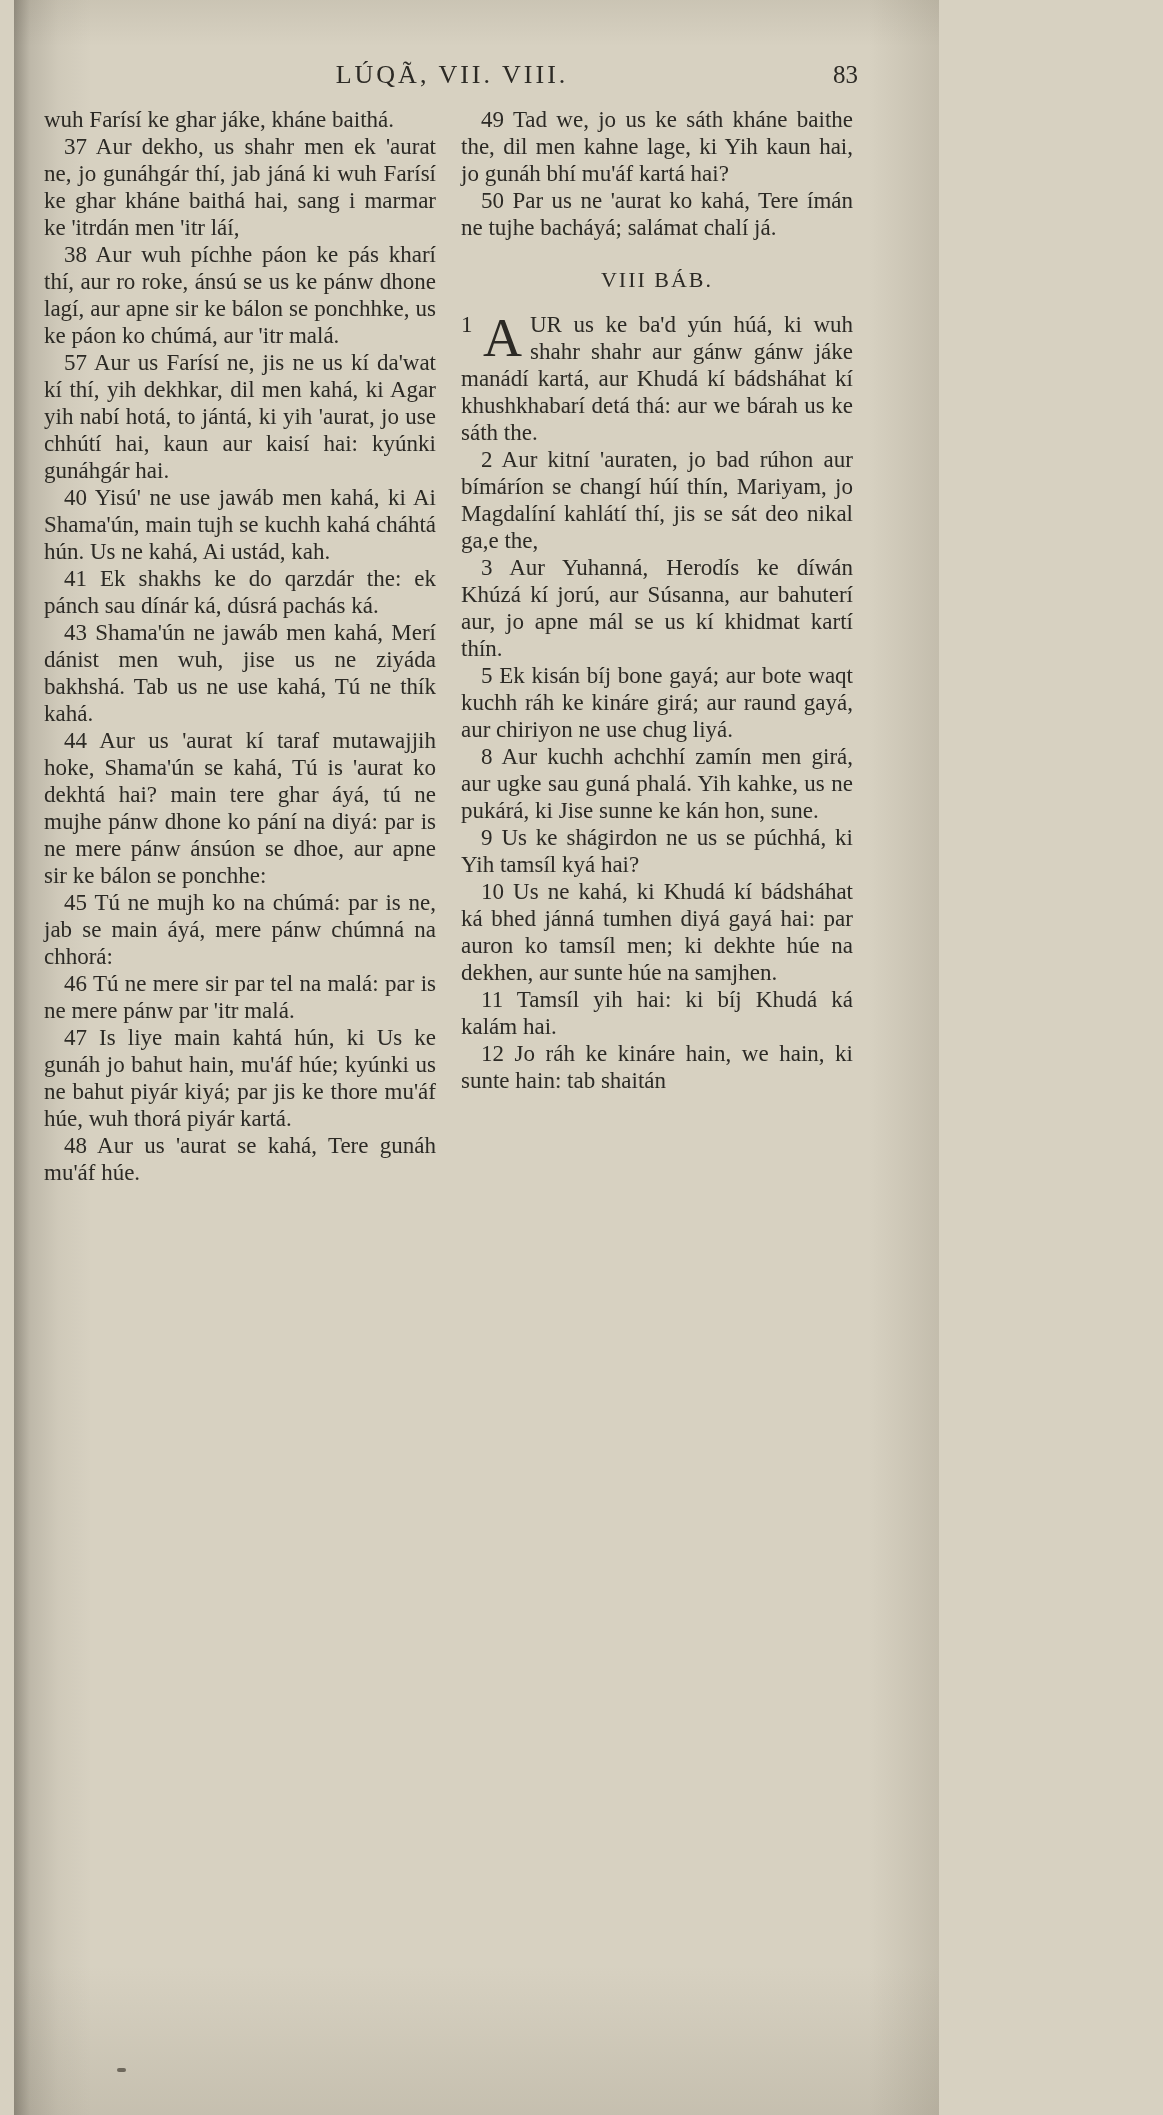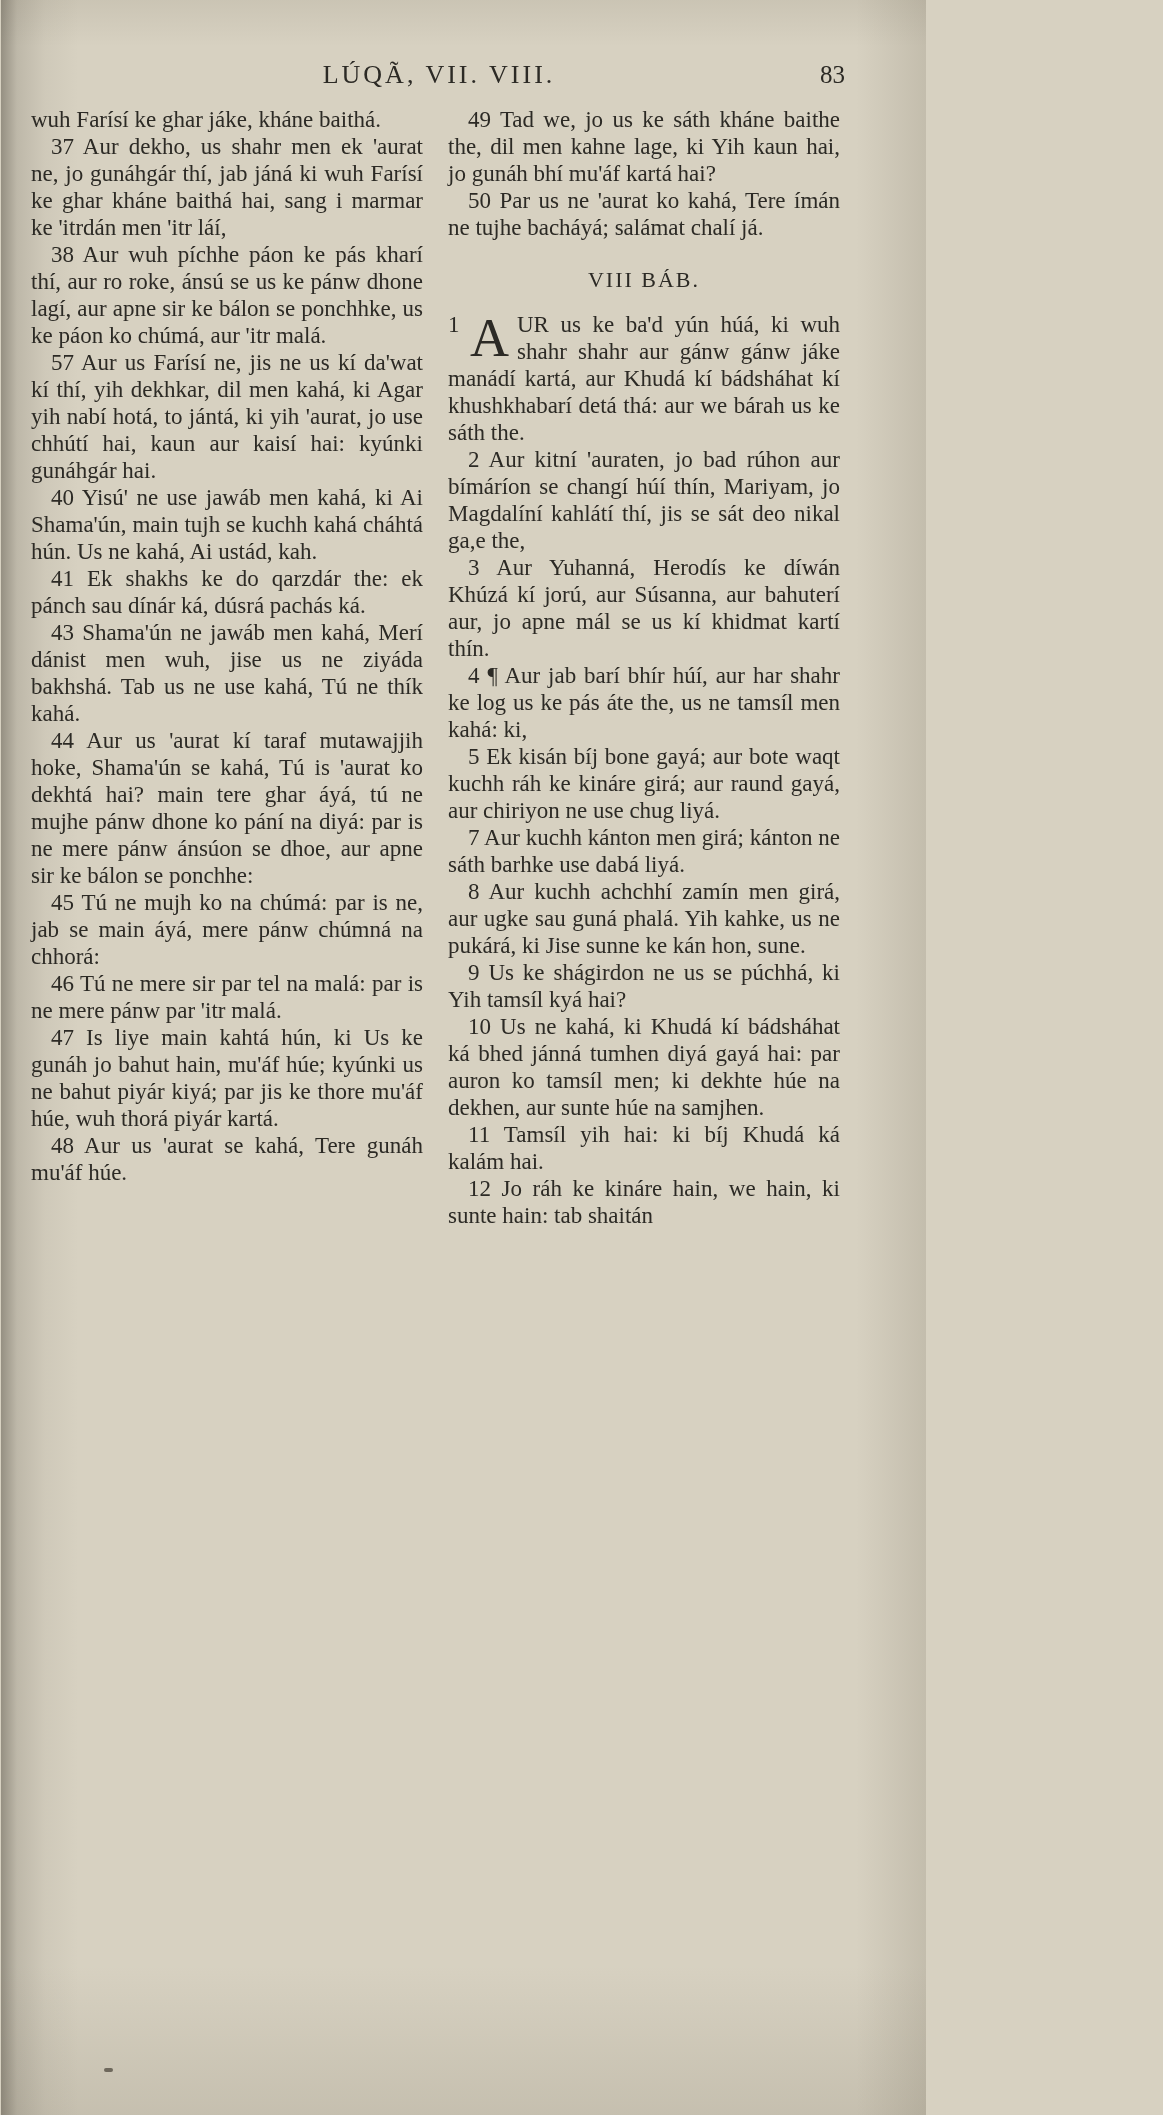--- a/index.html
+++ b/index.html
@@ -4,21 +4,21 @@
 <style>
   html, body { margin: 0; padding: 0; }
   body {
     width: 1163px; height: 2115px;
     overflow: hidden;
     font-family: "Liberation Serif", "DejaVu Serif", serif;
     color: #2c2a25;
     background: #d7d1c1;
   }
   .page {
-    position: absolute; left: 1px; top: 0;
+    position: absolute; left: 14px; top: 0;
     width: 925px; height: 2115px;
     background:
       linear-gradient(90deg, rgba(58,53,43,0.42) 0px, rgba(58,53,43,0.16) 16px, rgba(58,53,43,0.05) 44px, rgba(58,53,43,0) 78px),
       linear-gradient(270deg, rgba(92,84,66,0.16) 0px, rgba(92,84,66,0) 70px),
       linear-gradient(180deg, rgba(92,84,66,0.10) 0px, rgba(92,84,66,0) 46px),
       linear-gradient(0deg, rgba(92,84,66,0.14) 0px, rgba(92,84,66,0) 150px),
       #d7d1c1;
   }
   .content {
     position: absolute;
@@ -99,23 +99,21 @@
           <p class="verse">48 Aur us 'aurat se kahá, Tere gunáh mu'áf húe.</p>
         </div>
       <div class="divider"></div>
       <div class="column right" id="col-right">
           <p class="verse">49 Tad we, jo us ke sáth kháne baithe the, dil men kahne lage, ki Yih kaun hai, jo gunáh bhí mu'áf kartá hai?</p>
           <p class="verse">50 Par us ne 'aurat ko kahá, Tere ímán ne tujhe bacháyá; salámat chalí já.</p>
           <div class="chapter-heading">VIII BÁB.</div>
           <p class="verse dropcap-para"><span class="dropnum">1</span><span class="dropcap">A</span><span>UR us ke ba'd yún húá, ki wuh shahr shahr aur gánw gánw jáke manádí kartá, aur Khudá kí bádsháhat kí khushkhabarí detá thá: aur we bárah us ke sáth the.</span></p>
           <p class="verse">2 Aur kitní 'auraten, jo bad rúhon aur bímáríon se changí húí thín, Mariyam, jo Magdalíní kahlátí thí, jis se sát deo nikal ga,e the,</p>
           <p class="verse">3 Aur Yuhanná, Herodís ke díwán Khúzá kí jorú, aur Súsanna, aur bahuterí aur, jo apne mál se us kí khidmat kartí thín.</p>
-          <p class="verse">4 ¶ Aur jab barí bhír húí, aur har shahr ke log us ke pás áte the, us ne tamsíl men kahá: ki,</p>
           <p class="verse">5 Ek kisán bíj bone gayá; aur bote waqt kuchh ráh ke kináre girá; aur raund gayá, aur chiriyon ne use chug liyá.</p>
-          <p class="verse">7 Aur kuchh kánton men girá; kánton ne sáth barhke use dabá liyá.</p>
           <p class="verse">8 Aur kuchh achchhí zamín men girá, aur ugke sau guná phalá. Yih kahke, us ne pukárá, ki Jise sunne ke kán hon, sune.</p>
           <p class="verse">9 Us ke shágirdon ne us se púchhá, ki Yih tamsíl kyá hai?</p>
           <p class="verse">10 Us ne kahá, ki Khudá kí bádsháhat ká bhed jánná tumhen diyá gayá hai: par auron ko tamsíl men; ki dekhte húe na dekhen, aur sunte húe na samjhen.</p>
           <p class="verse">11 Tamsíl yih hai: ki bíj Khudá ká kalám hai.</p>
           <p class="verse">12 Jo ráh ke kináre hain, we hain, ki sunte hain: tab shaitán</p>
         </div>
     </div>
   </div>
   <div class="ink-speck"></div>
 </div>

